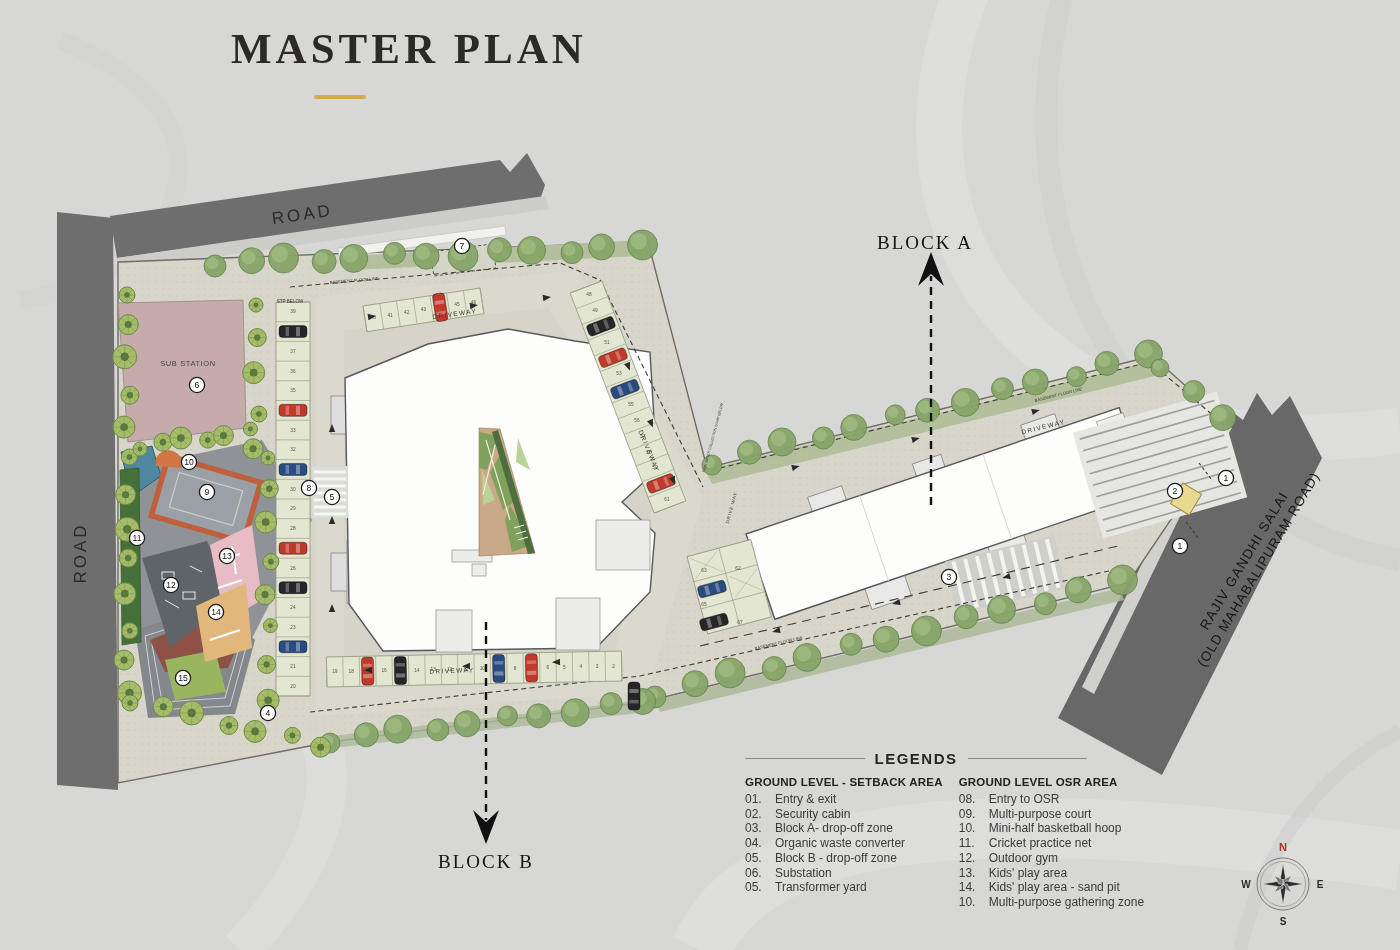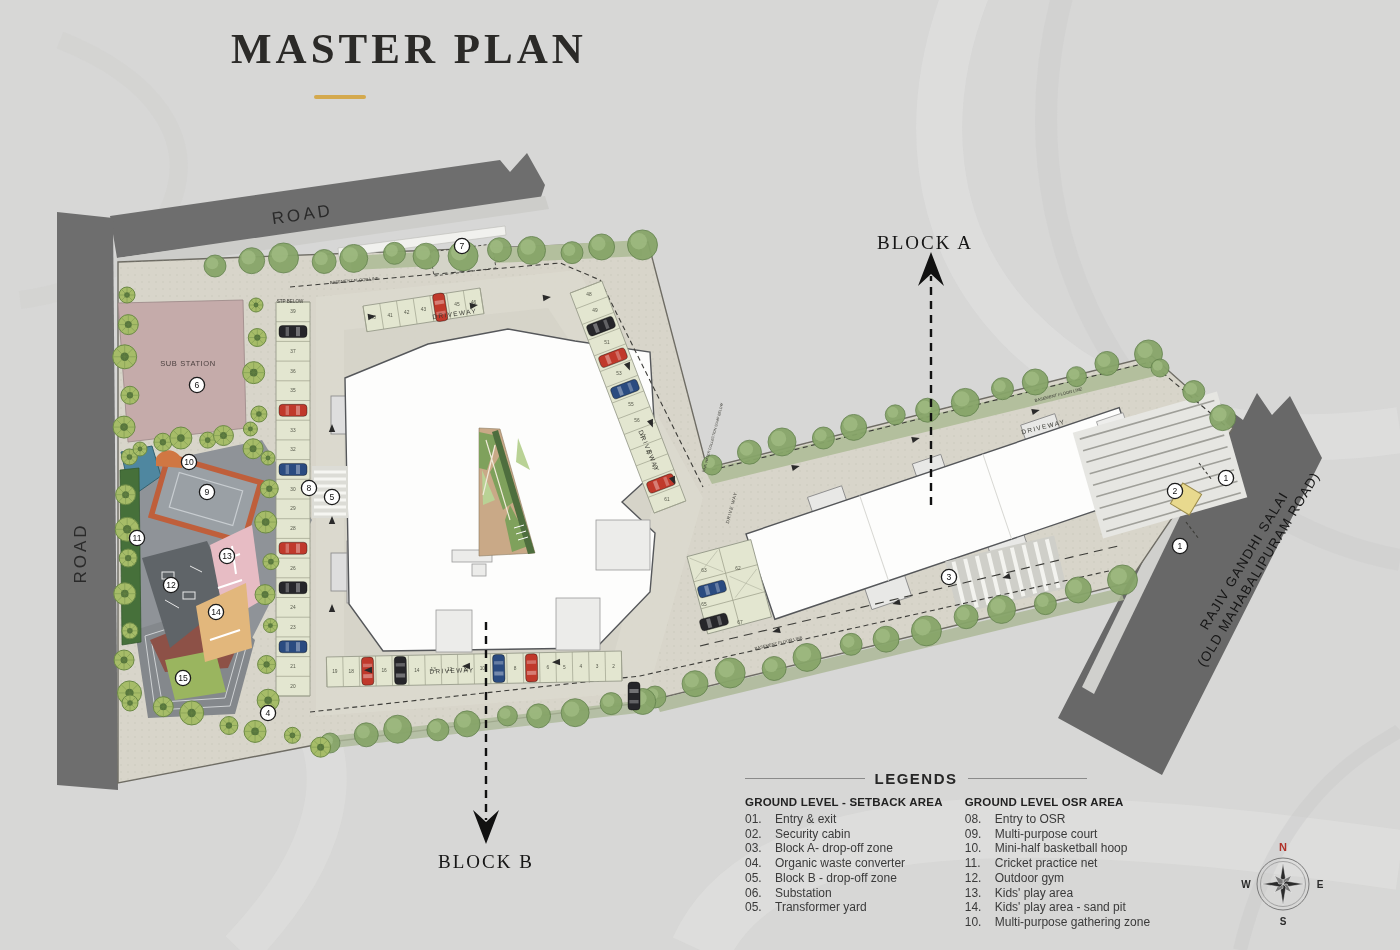--- a/index.html
+++ b/index.html
@@ -5,24 +5,24 @@
   html,body{margin:0;padding:0;width:1400px;height:950px;overflow:hidden;
     font-family:"Liberation Sans",sans-serif;background:#d7d7d6;}
   #stage{position:relative;width:1400px;height:950px;}
   #plan-svg{position:absolute;left:0;top:0;}
   
   #page-title{position:absolute;left:231px;top:24px;font-family:"Liberation Serif",serif;
     font-size:43px;font-weight:700;letter-spacing:4px;color:#2b2a28;}
   #title-underline{position:absolute;left:314px;top:95px;width:52px;height:4px;border-radius:2px;}
   
   #legend{position:absolute;left:745px;top:750px;width:342px;color:#2e2e2e;}
-  #legend-title-row{display:flex;align-items:center;gap:10px;margin-top:20px;}
+  #legend-title-row{display:flex;align-items:center;gap:10px;}
   .legend-rule{flex:1;height:1px;background:#8a8a8a;}
   #legend-title{font-size:15px;font-weight:bold;letter-spacing:1.5px;color:#262626;}
-  #legend-cols{display:flex;gap:22px;margin-top:9px;}
+  #legend-cols{display:flex;gap:16px;margin-top:9px;}
   .legend-col{flex:1;}
   .legend-header{font-size:11.5px;font-weight:bold;letter-spacing:.2px;color:#222;margin-bottom:4px;white-space:nowrap;}
   .legend-item{display:grid;grid-template-columns:24px 1fr;gap:6px;font-size:12px;
     line-height:14.7px;color:#3a3a3a;white-space:nowrap;}
   .legend-num{color:#3a3a3a;}
   text{font-family:"Liberation Sans",sans-serif;}
   .serifLabel{font-family:"Liberation Serif",serif;}
 </style>
 </head>
 <body>

